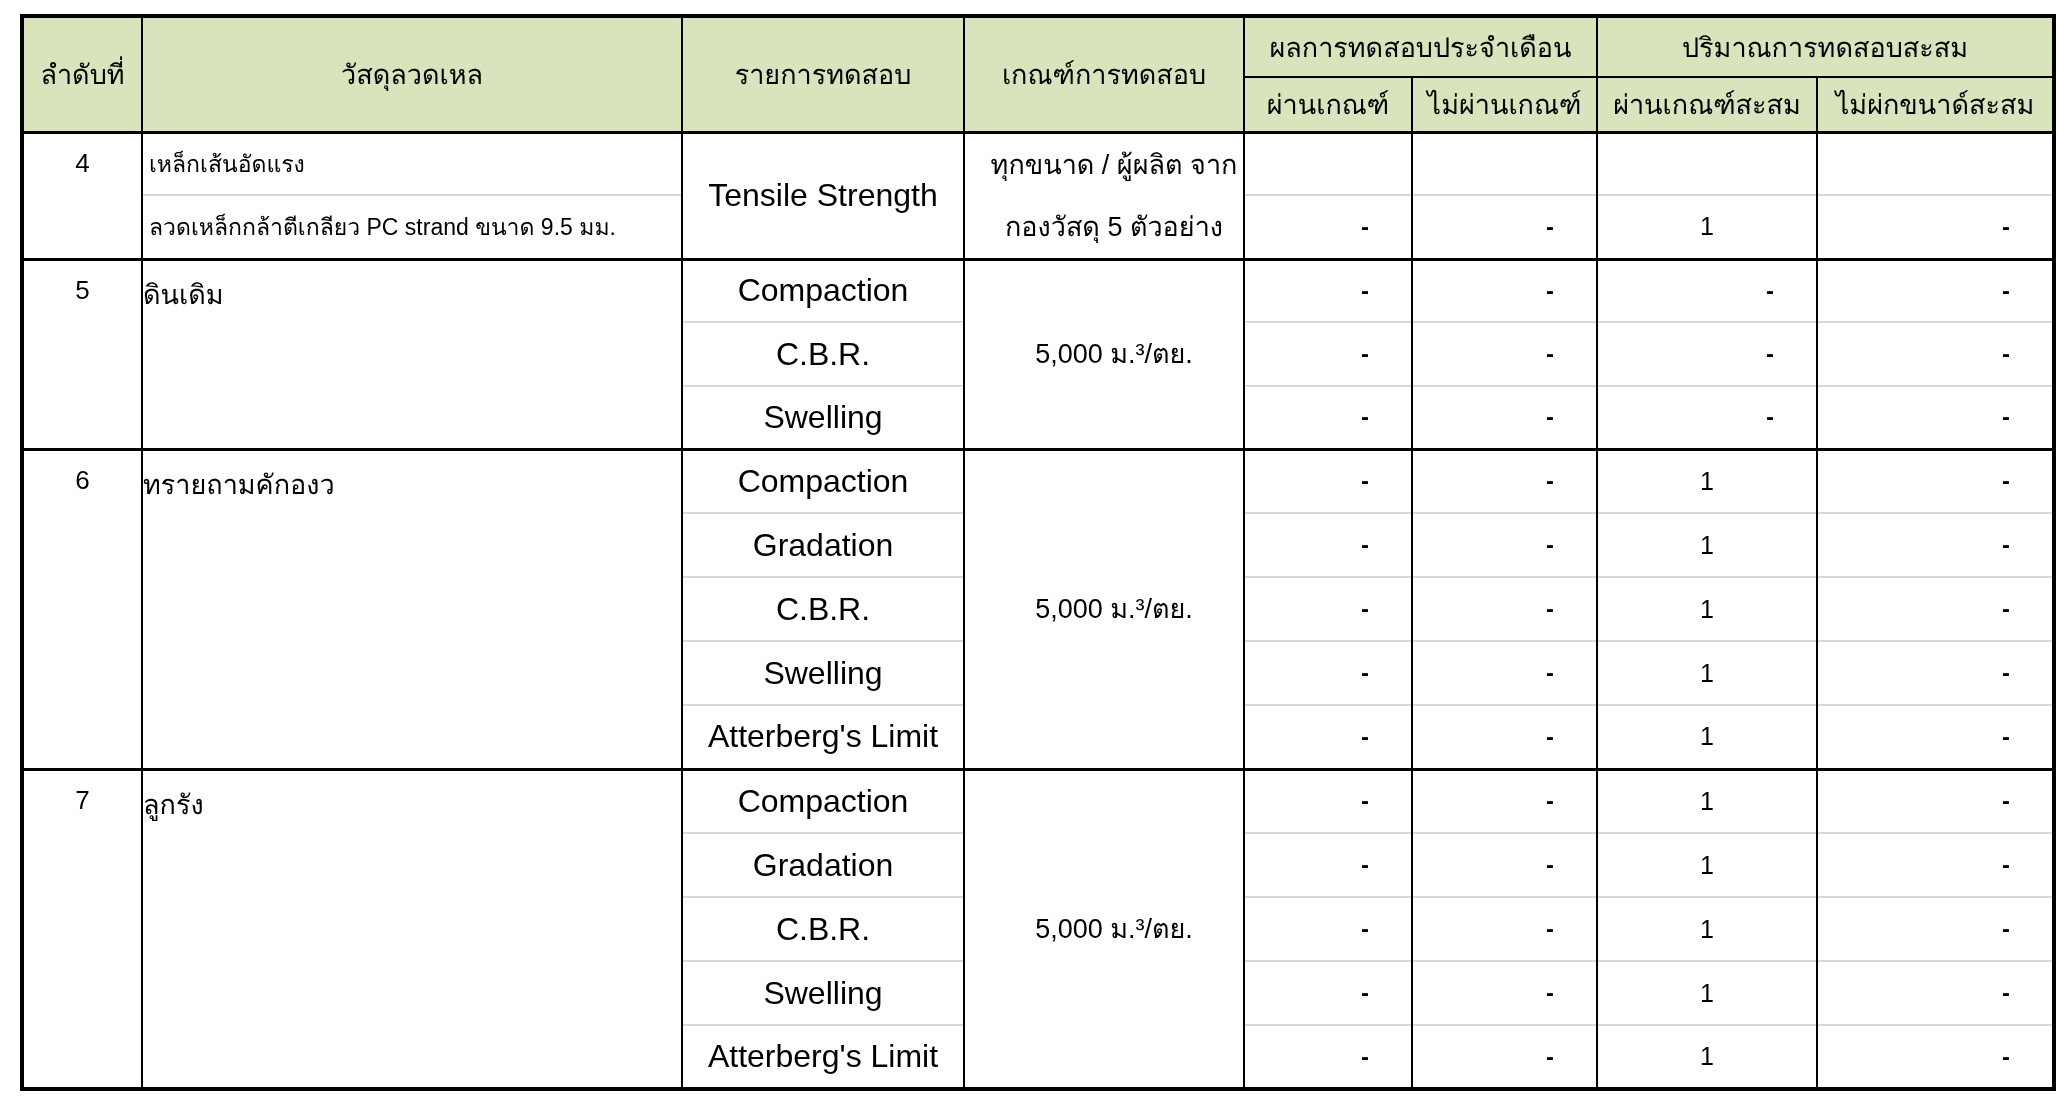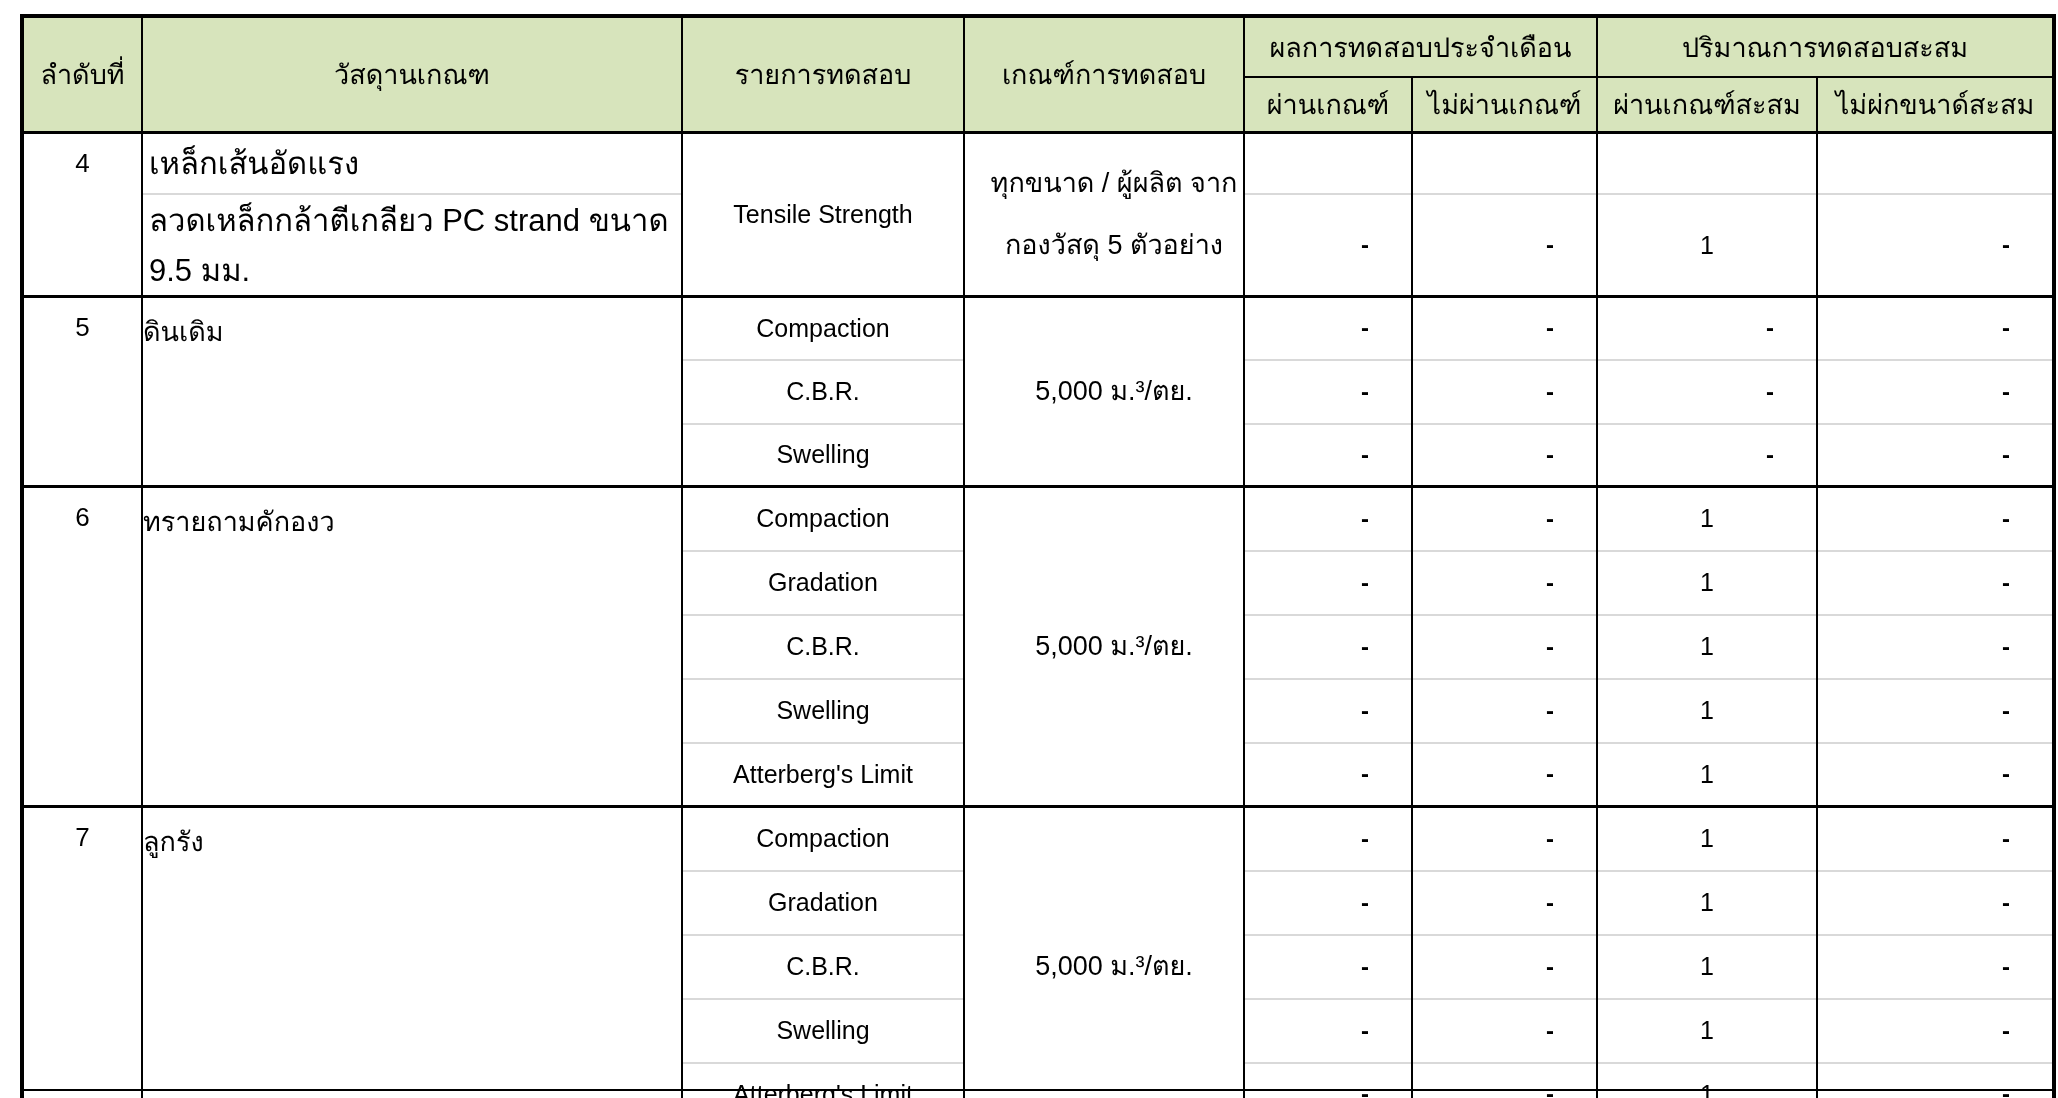--- a/index.html
+++ b/index.html
@@ -54,32 +54,32 @@
   td.no-cell {
     text-align: center;
     vertical-align: top;
     padding-top: 14px;
     font-size: 26px;
   }
   td.material-cell {
     text-align: left;
     vertical-align: middle;
     padding-left: 6px;
-    font-size: 31px;
+    font-size: 23px;
   }
   td.material-span {
     text-align: left;
     vertical-align: top;
     padding-top: 12px;
     padding-left: 0;
     font-size: 27px;
   }
   td.test-cell {
     text-align: center;
-    font-size: 25px;
+    font-size: 32px;
   }
   td.criteria-cell {
     text-align: center;
     font-size: 27px;
     line-height: 2.3;
     padding-left: 20px;
   }
   td.result { text-align: center; font-size: 25px; }
   td.result.dash {
     text-align: right;
@@ -111,21 +111,21 @@
         <col style="width:280px">
       <col style="width:168px">
         <col style="width:185px">
         <col style="width:220px">
         <col style="width:237px">
     </colgroup>
 
     <tbody>
         <tr style="height:61px">
       <th class="hd" rowspan="2">ลำดับที่</th>
-      <th class="hd" rowspan="2">วัสดุานเกณฑ</th>
+      <th class="hd" rowspan="2">วัสดุลวดเหล</th>
       <th class="hd" rowspan="2">รายการทดสอบ</th>
       <th class="hd" rowspan="2">เกณฑ์การทดสอบ</th>
       <th class="hd" colspan="2">ผลการทดสอบประจำเดือน</th>
       <th class="hd" colspan="2">ปริมาณการทดสอบสะสม</th>
     </tr>
     <tr style="height:55px">
       <th class="hd">ผ่านเกณฑ์</th>
       <th class="hd">ไม่ผ่านเกณฑ์</th>
       <th class="hd">ผ่านเกณฑ์สะสม</th>
       <th class="hd">ไม่ผ่กขนาด์สะสม</th>

